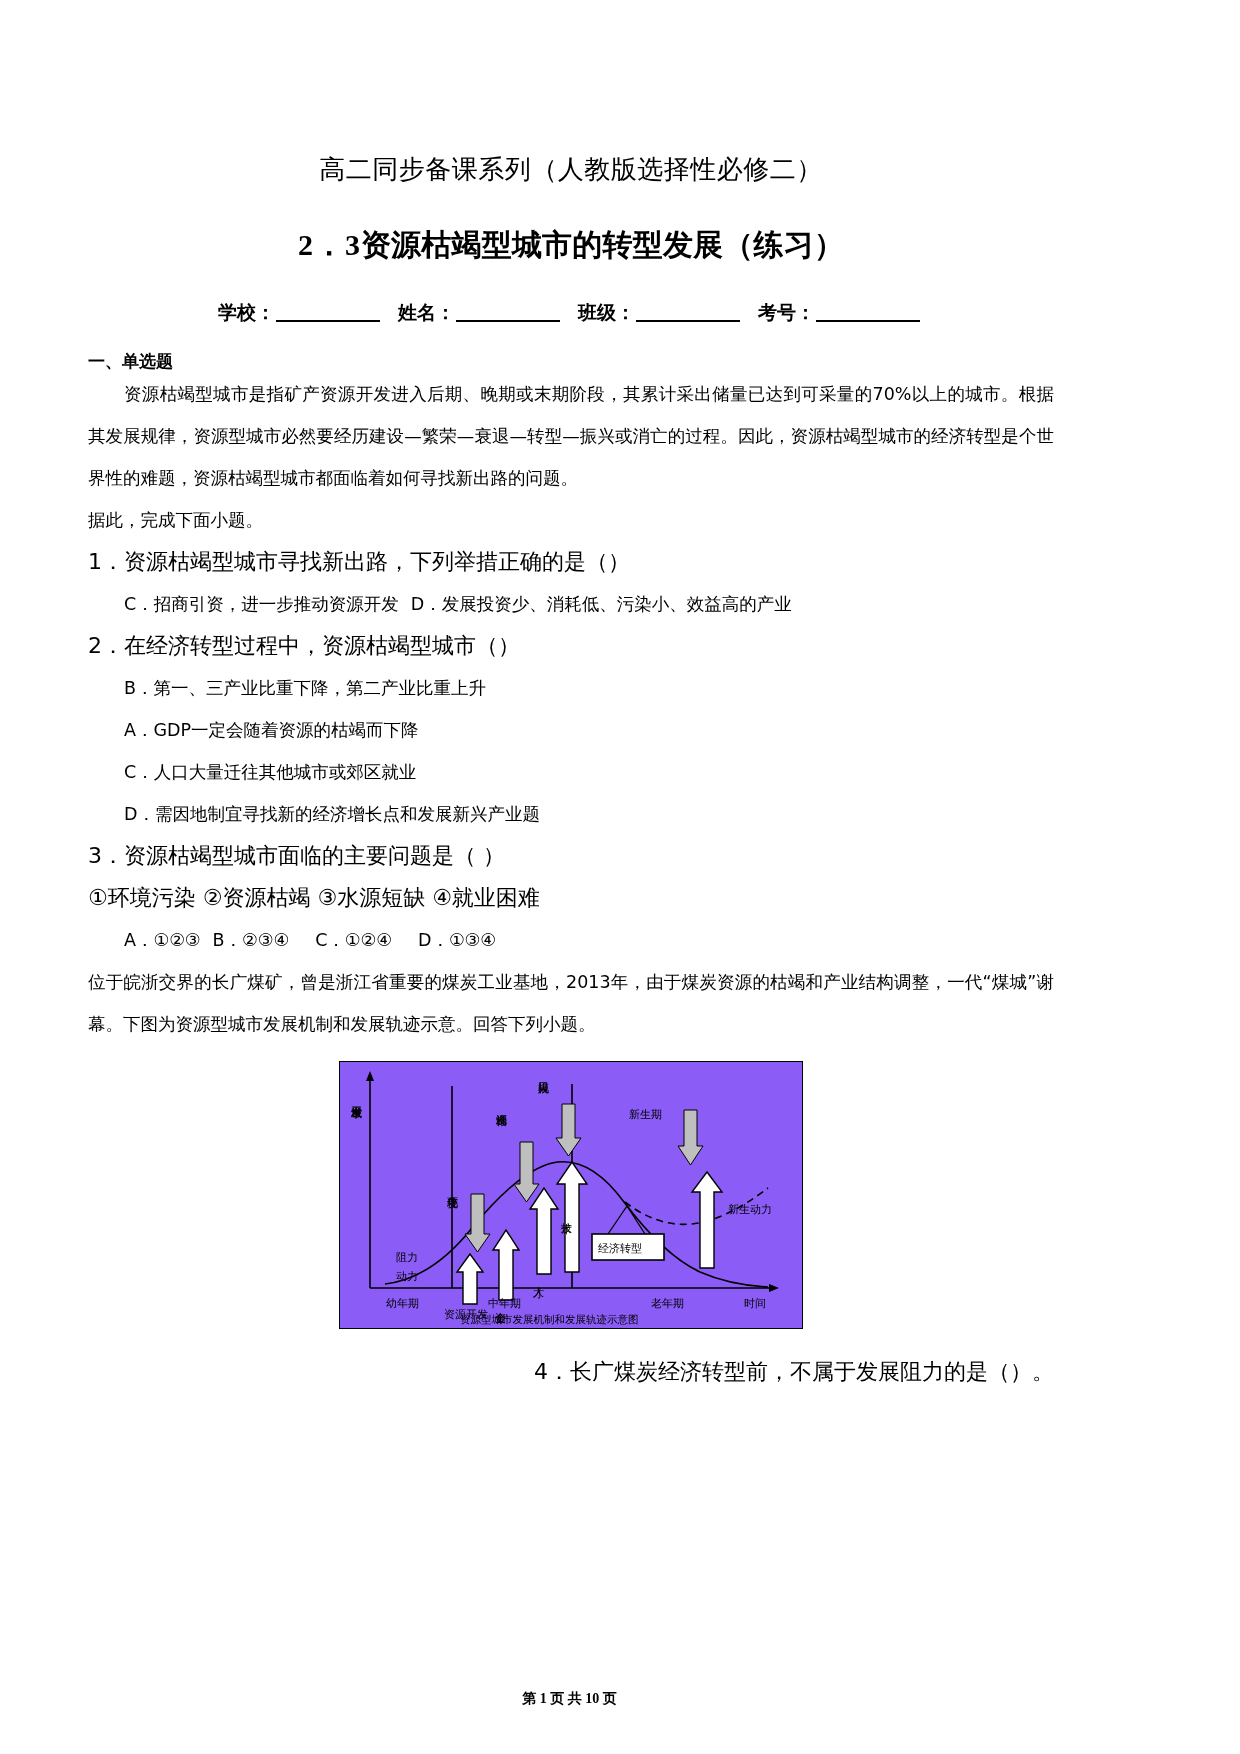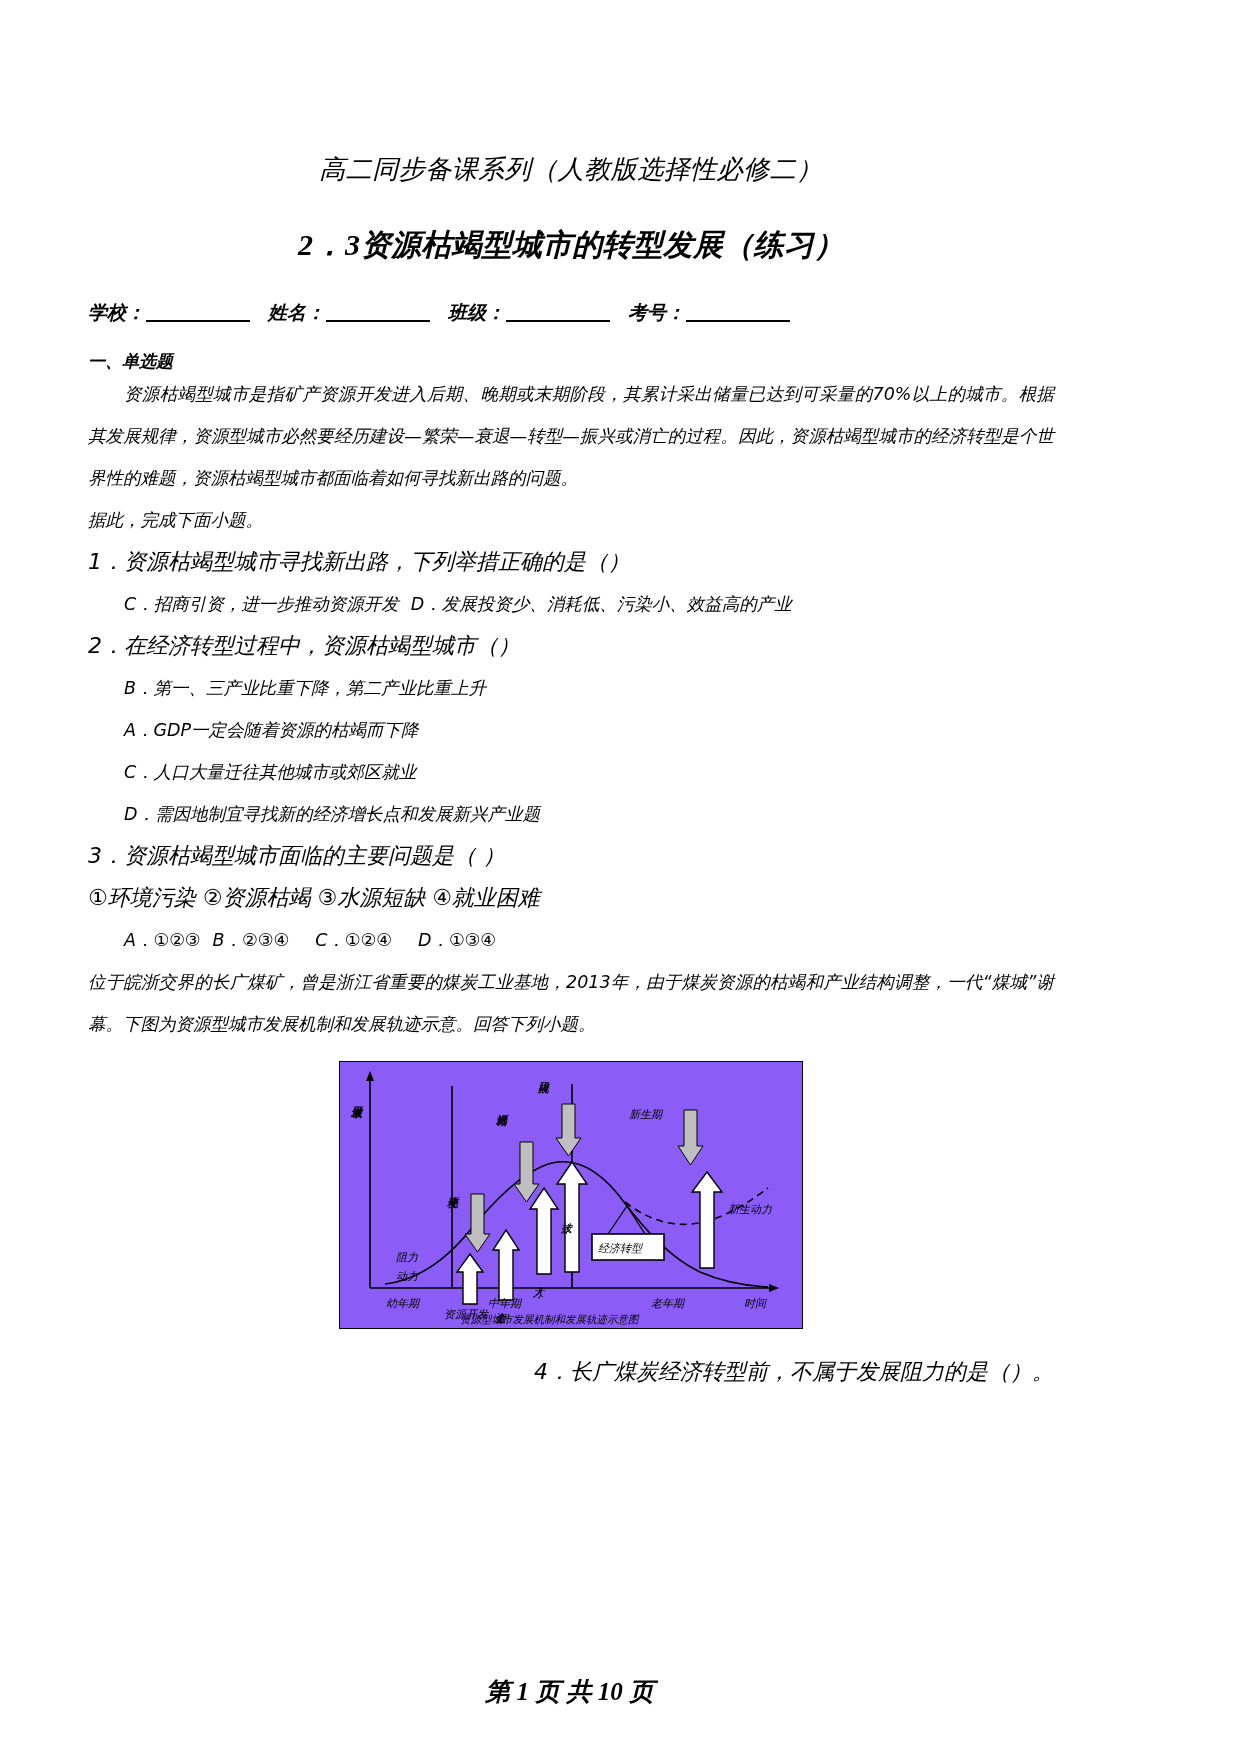--- a/index.html
+++ b/index.html
@@ -10,21 +10,20 @@
     color:#000000;
     position:relative;
     overflow:hidden;
   }
   .page {
     position:absolute;
     left:0; top:0;
     width:1240px; height:1754px;
     box-sizing:border-box;
     padding:4px;
-    font-style:italic;
   }
   .content {
     position:absolute;
     left:88px; top:0;
     width:966px;
   }
 
   
   .doc-series {
     text-align:center;
@@ -39,20 +38,21 @@
     font-size:30px;
     font-weight:bold;
     font-family:"DejaVu Sans", sans-serif;
     margin-top:38px;
     white-space:nowrap;
     letter-spacing:0.2px;
   }
   .doc-title .num { font-family:"Liberation Serif", serif; letter-spacing:1px;}
 
   .info-line {
+    text-align:center;
     font-size:19px;
     font-weight:bold;
     font-family:"DejaVu Sans", sans-serif;
     margin-top:34px;
     white-space:nowrap;
   }
   .info-line .blank {
     display:inline-block;
     border-bottom:2px solid #000;
     width:104px;
@@ -110,21 +110,21 @@
     background:#8b5cf6;
   }
   .fig-svg { display:block; }
 
   
   .footer {
     position:absolute;
     left:0; bottom:46px;
     width:1139px;
     text-align:center;
-    font-size:25px;
+    font-size:14px;
     font-family:"Liberation Serif", serif;
     font-weight:bold;
   }
 </style>
 </head>
 <body>
 
 <div class="page">
 
   <div class="content">

